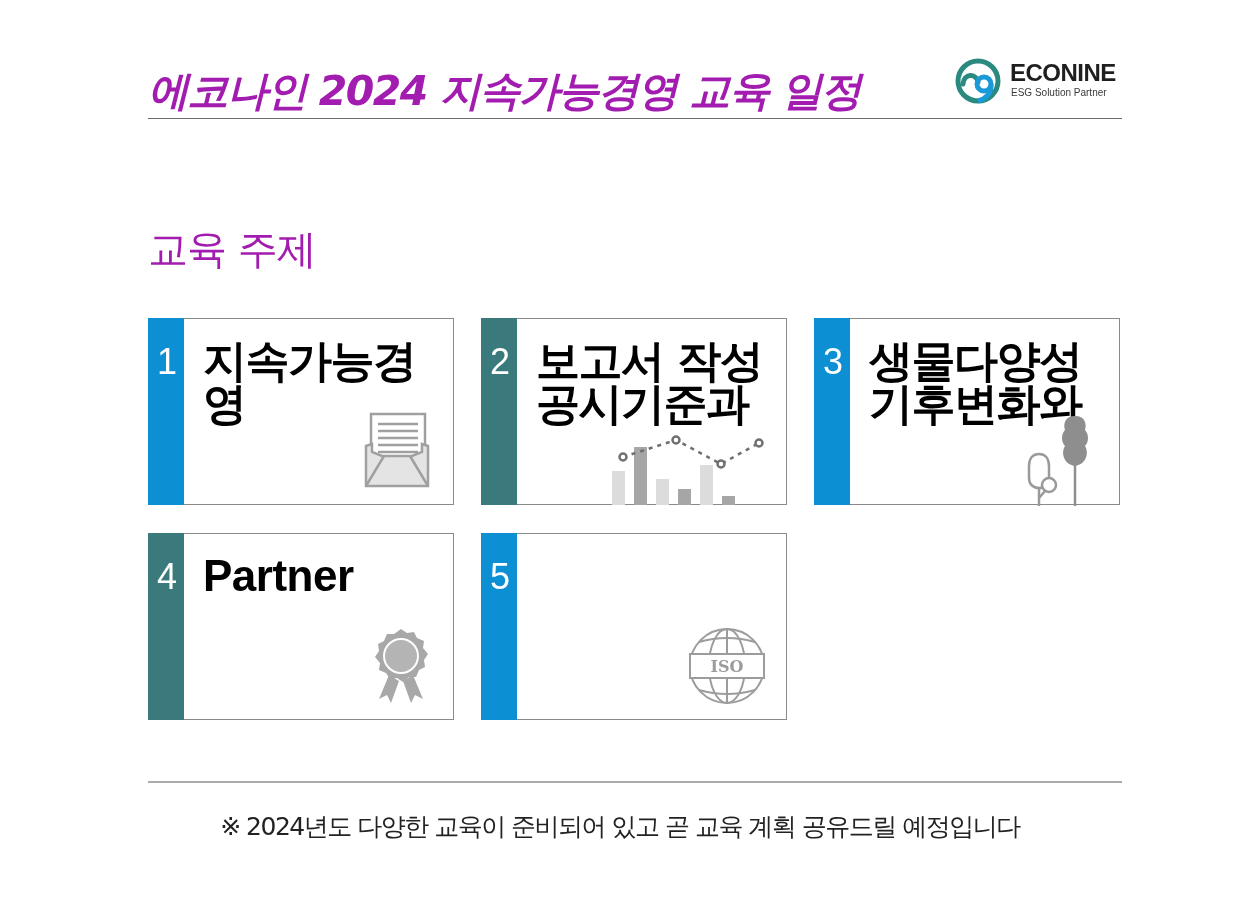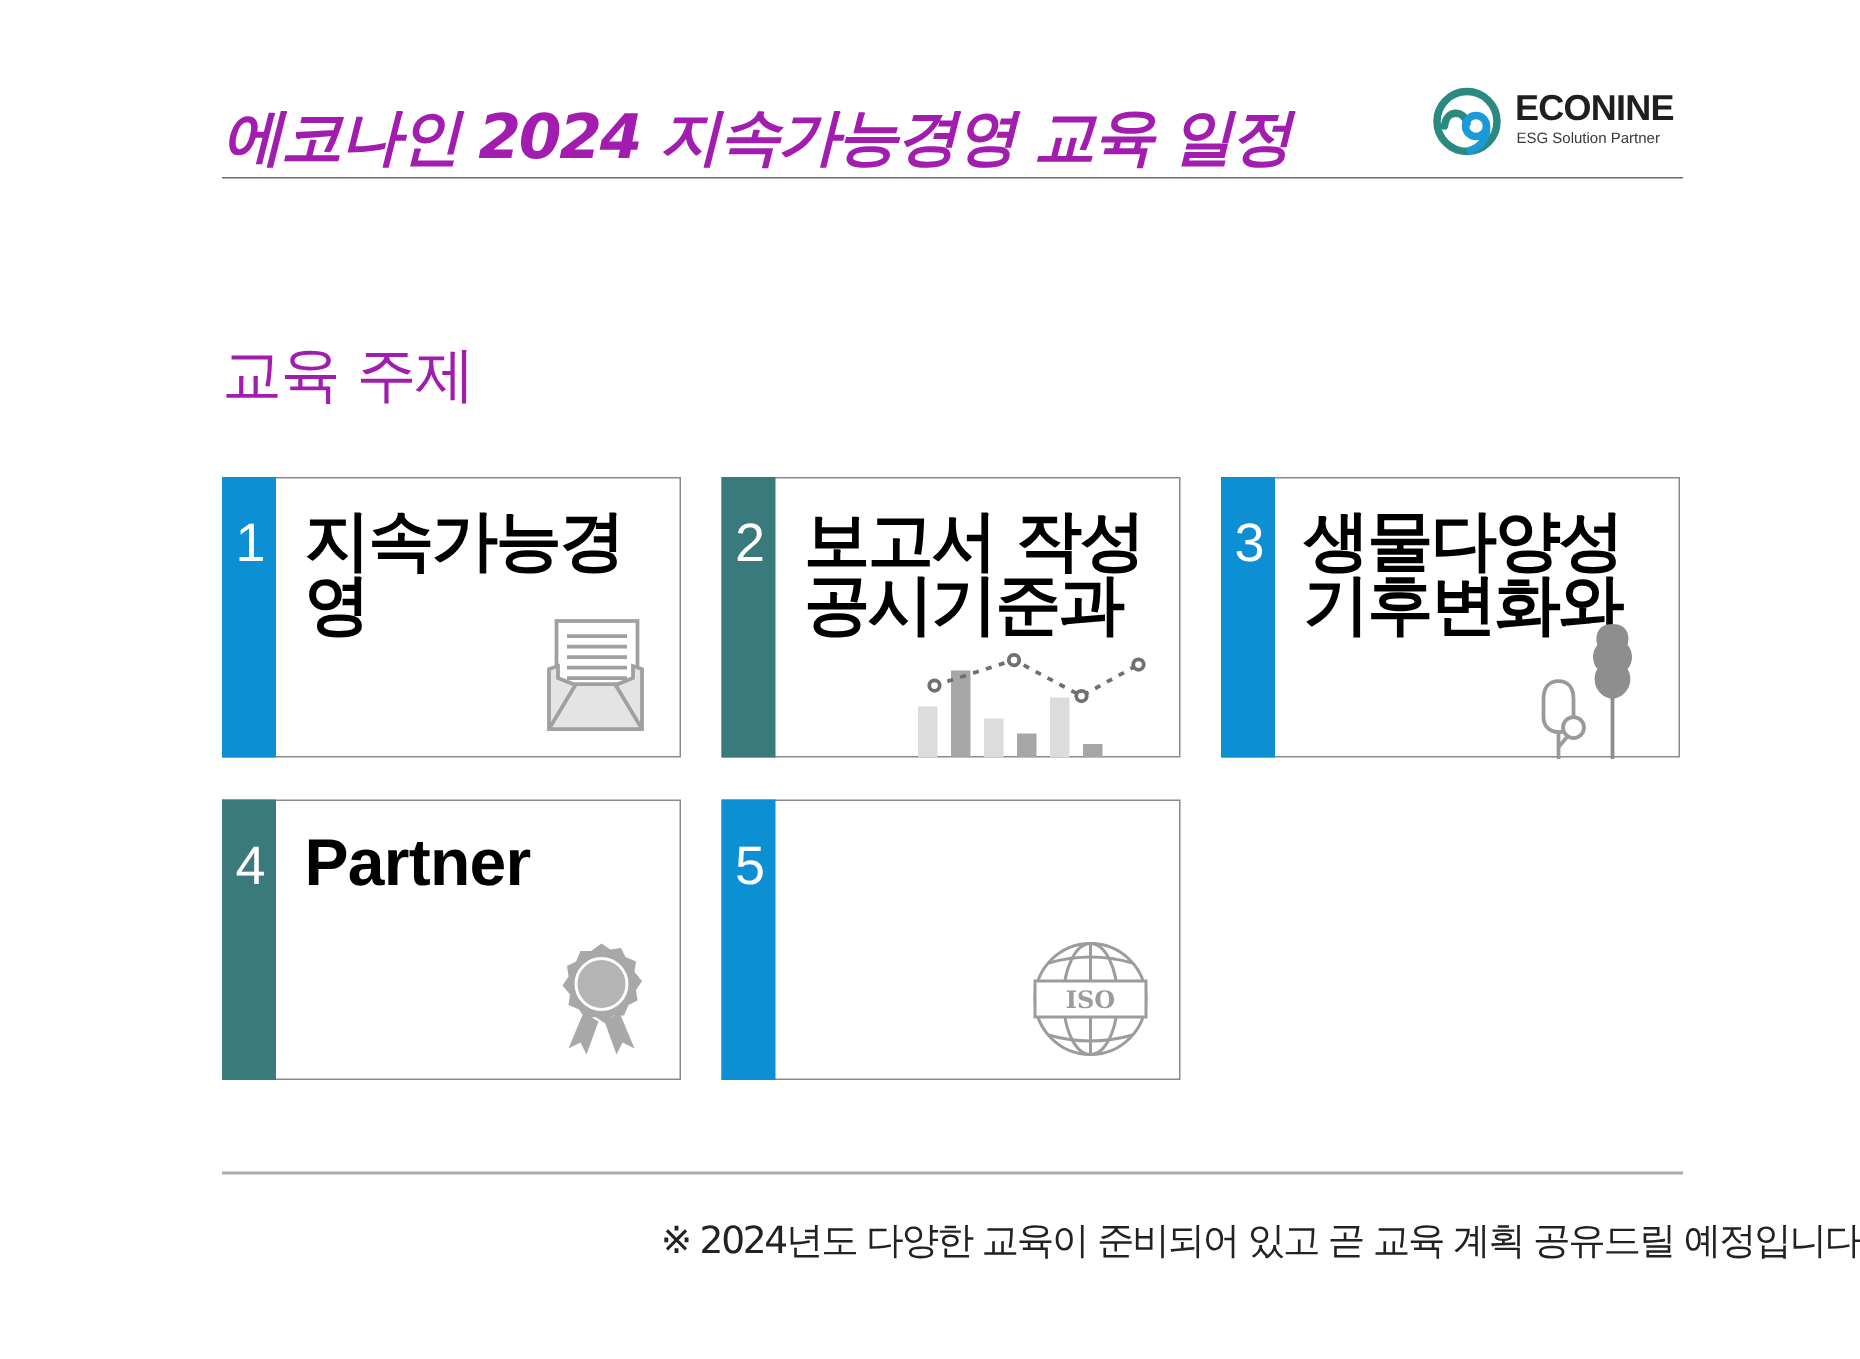--- a/index.html
+++ b/index.html
@@ -38,21 +38,21 @@
     color: #fff; font-family: "Liberation Sans", sans-serif; font-size: 36px;
   }
   .card .ttl {
     position: absolute; left: 54px; top: 20px; font-size: 44px; font-weight: bold;
     color: #000; line-height: 43px; letter-spacing: -1.5px;
   }
   .card .ttl.en { font-family: "Liberation Sans", sans-serif; letter-spacing: -0.5px; }
   .card .ico { position: absolute; }
   .bottom-rule { position: absolute; left: 148px; top: 781px; width: 974px; height: 2px; background: #ababab; }
   .footnote {
-    position: absolute; left: 0; width: 1240px; top: 810px; text-align: right;
+    position: absolute; left: 0; width: 1240px; top: 810px; text-align: center;
     font-size: 25px; color: #222; letter-spacing: -1.5px;
   }
 </style>
 </head>
 <body>
 
 <div class="page-title">에코나인 2024 지속가능경영 교육 일정</div>
 
 <div class="logo">
   <svg width="48" height="48" viewBox="0 0 48 48">

